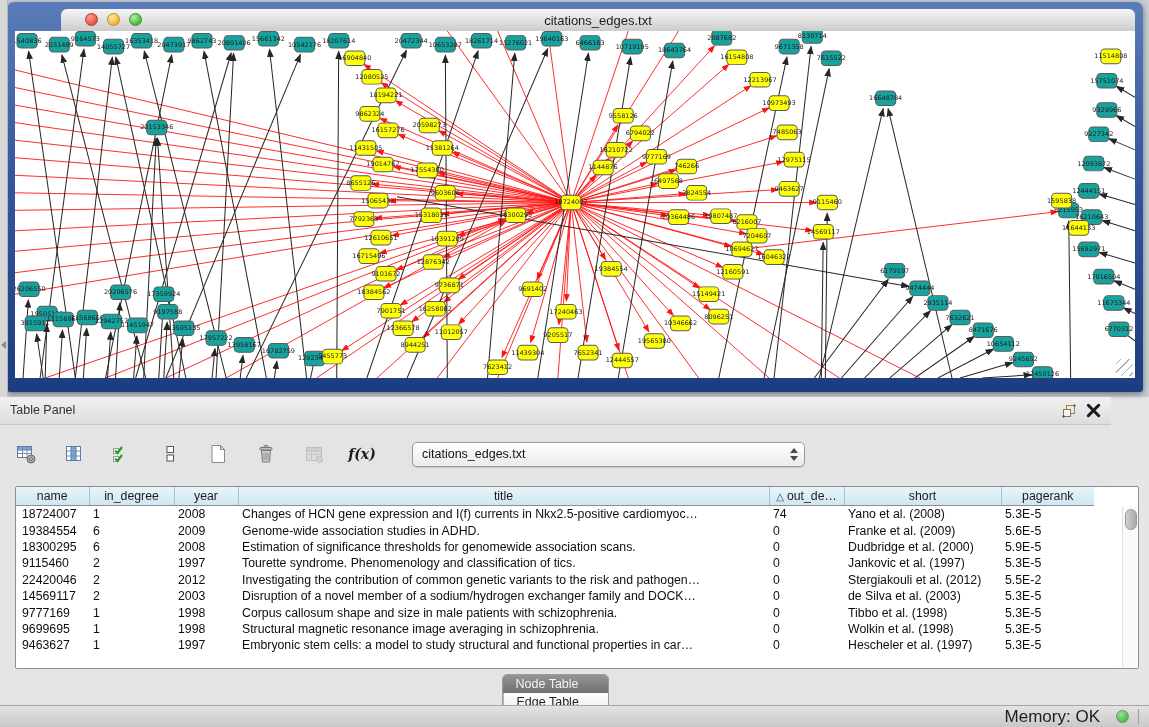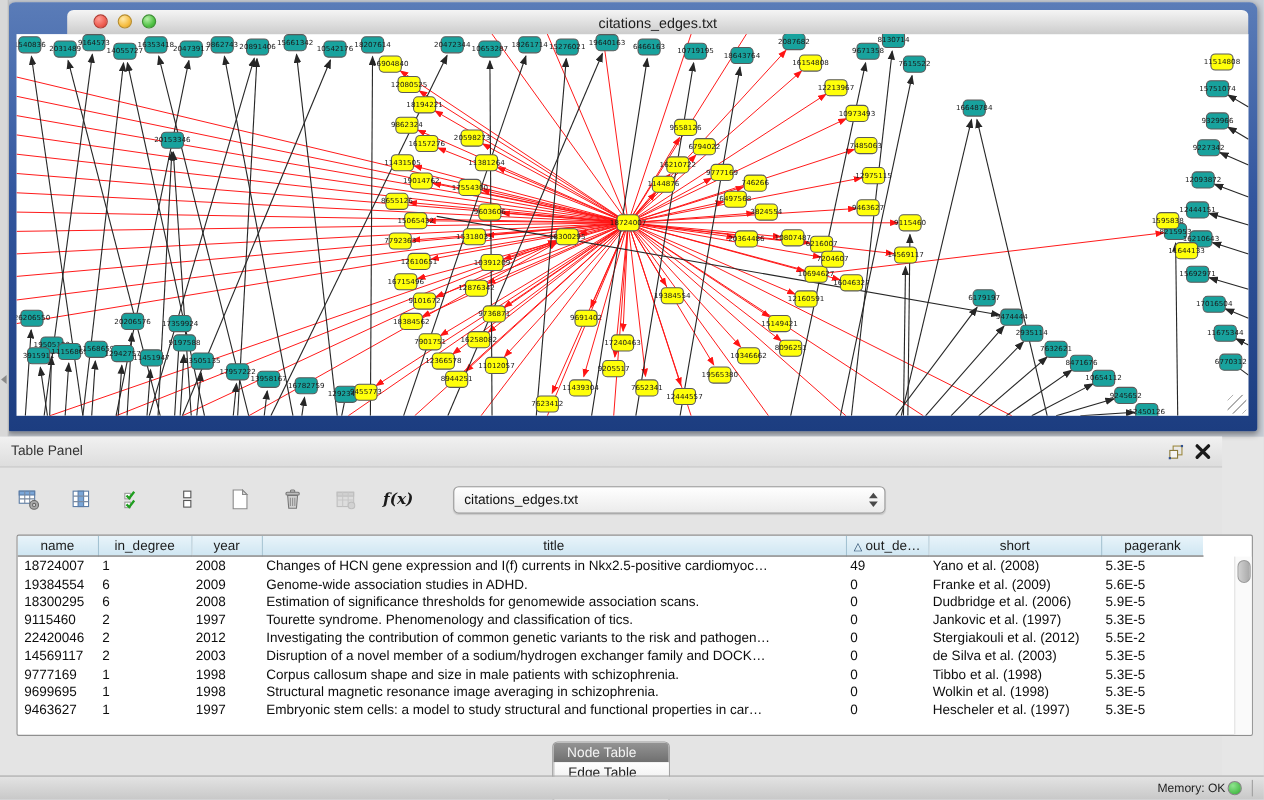--- a/index.html
+++ b/index.html
@@ -62,21 +62,21 @@
     background:linear-gradient(90deg,#d0d0d0,#a9a9a9);}
   .tabs{position:absolute;top:277px;left:50%;transform:translateX(-50%);display:flex;
     border:1px solid #9b9b9b;border-radius:5px;overflow:hidden;background:#fff;flex-direction:column;}
   .tab{padding:2px 13px;font-size:12.5px;color:#1e1e1e;background:linear-gradient(#fefefe,#efefef);}
   .tab + .tab{border-left:1px solid #b5b5b5;}
   .tab.selected{background:linear-gradient(#949494,#6f6f6f);color:#f3f3f3;}
   
   .statusbar{position:absolute;left:0;bottom:0;width:1149px;height:22px;box-sizing:border-box;
     background:linear-gradient(#e3e3e3,#c8c8c8);border-top:1px solid #a5a5a5;
     display:flex;align-items:center;justify-content:flex-end;padding-right:10px;}
-  .mem-label{font-size:11px;color:#1e1e1e;margin-right:2px;}
+  .mem-label{font-size:17px;color:#1e1e1e;margin-right:16px;}
   .mem-dot{width:13px;height:13px;border-radius:50%;margin-right:9px;
     background:radial-gradient(circle at 35% 30%,#8fe48f,#2fae2f);border:1px solid #858585;box-sizing:border-box;}
   .status-div{width:1px;height:15px;background:#9f9f9f;}
 </style>
 </head>
 <body>
 
 <div class="desktop">
   <div class="net-window">
     <div class="titlebar">
@@ -623,40 +623,40 @@
             <th>short</th>
             <th>pagerank</th>
           </tr>
         </thead>
       <tbody id="table-body">
           <tr>
             <td>18724007</td>
             <td>1</td>
             <td>2008</td>
             <td>Changes of HCN gene expression and I(f) currents in Nkx2.5-positive cardiomyoc…</td>
-            <td>49</td>
+            <td>74</td>
             <td>Yano et al. (2008)</td>
             <td>5.3E-5</td>
           </tr>
           <tr>
             <td>19384554</td>
             <td>6</td>
             <td>2009</td>
             <td>Genome-wide association studies in ADHD.</td>
             <td>0</td>
             <td>Franke et al. (2009)</td>
             <td>5.6E-5</td>
           </tr>
           <tr>
             <td>18300295</td>
             <td>6</td>
             <td>2008</td>
             <td>Estimation of significance thresholds for genomewide association scans.</td>
             <td>0</td>
-            <td>Dudbridge et al. (2006)</td>
+            <td>Dudbridge et al. (2000)</td>
             <td>5.9E-5</td>
           </tr>
           <tr>
             <td>9115460</td>
             <td>2</td>
             <td>1997</td>
             <td>Tourette syndrome. Phenomenology and classification of tics.</td>
             <td>0</td>
             <td>Jankovic et al. (1997)</td>
             <td>5.3E-5</td>

